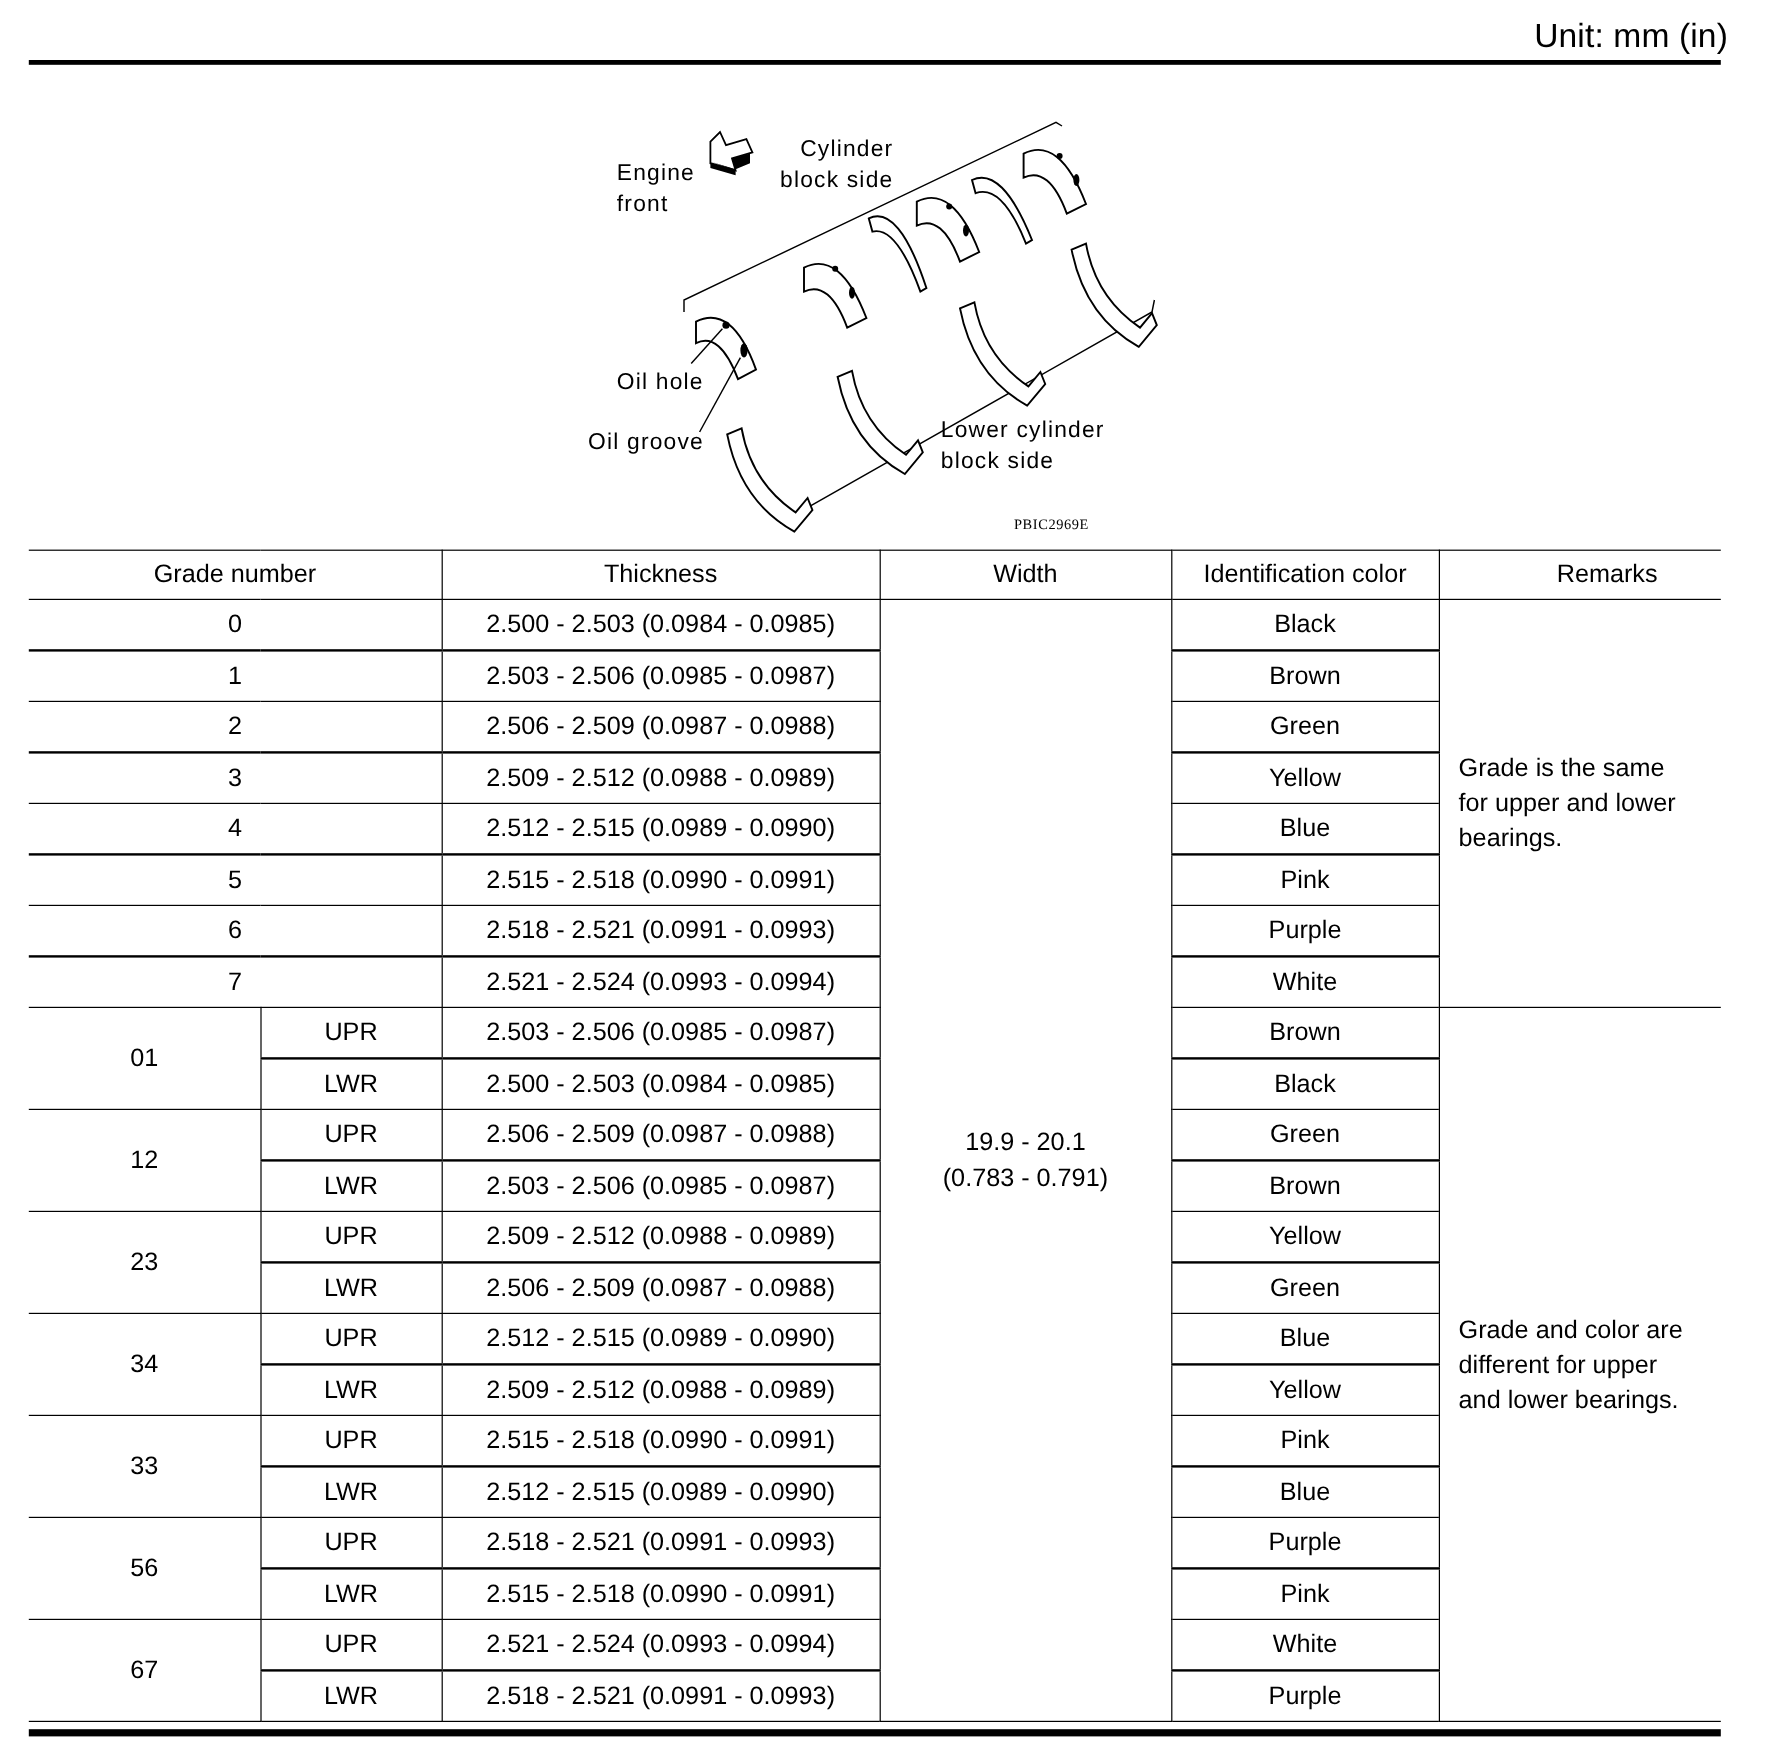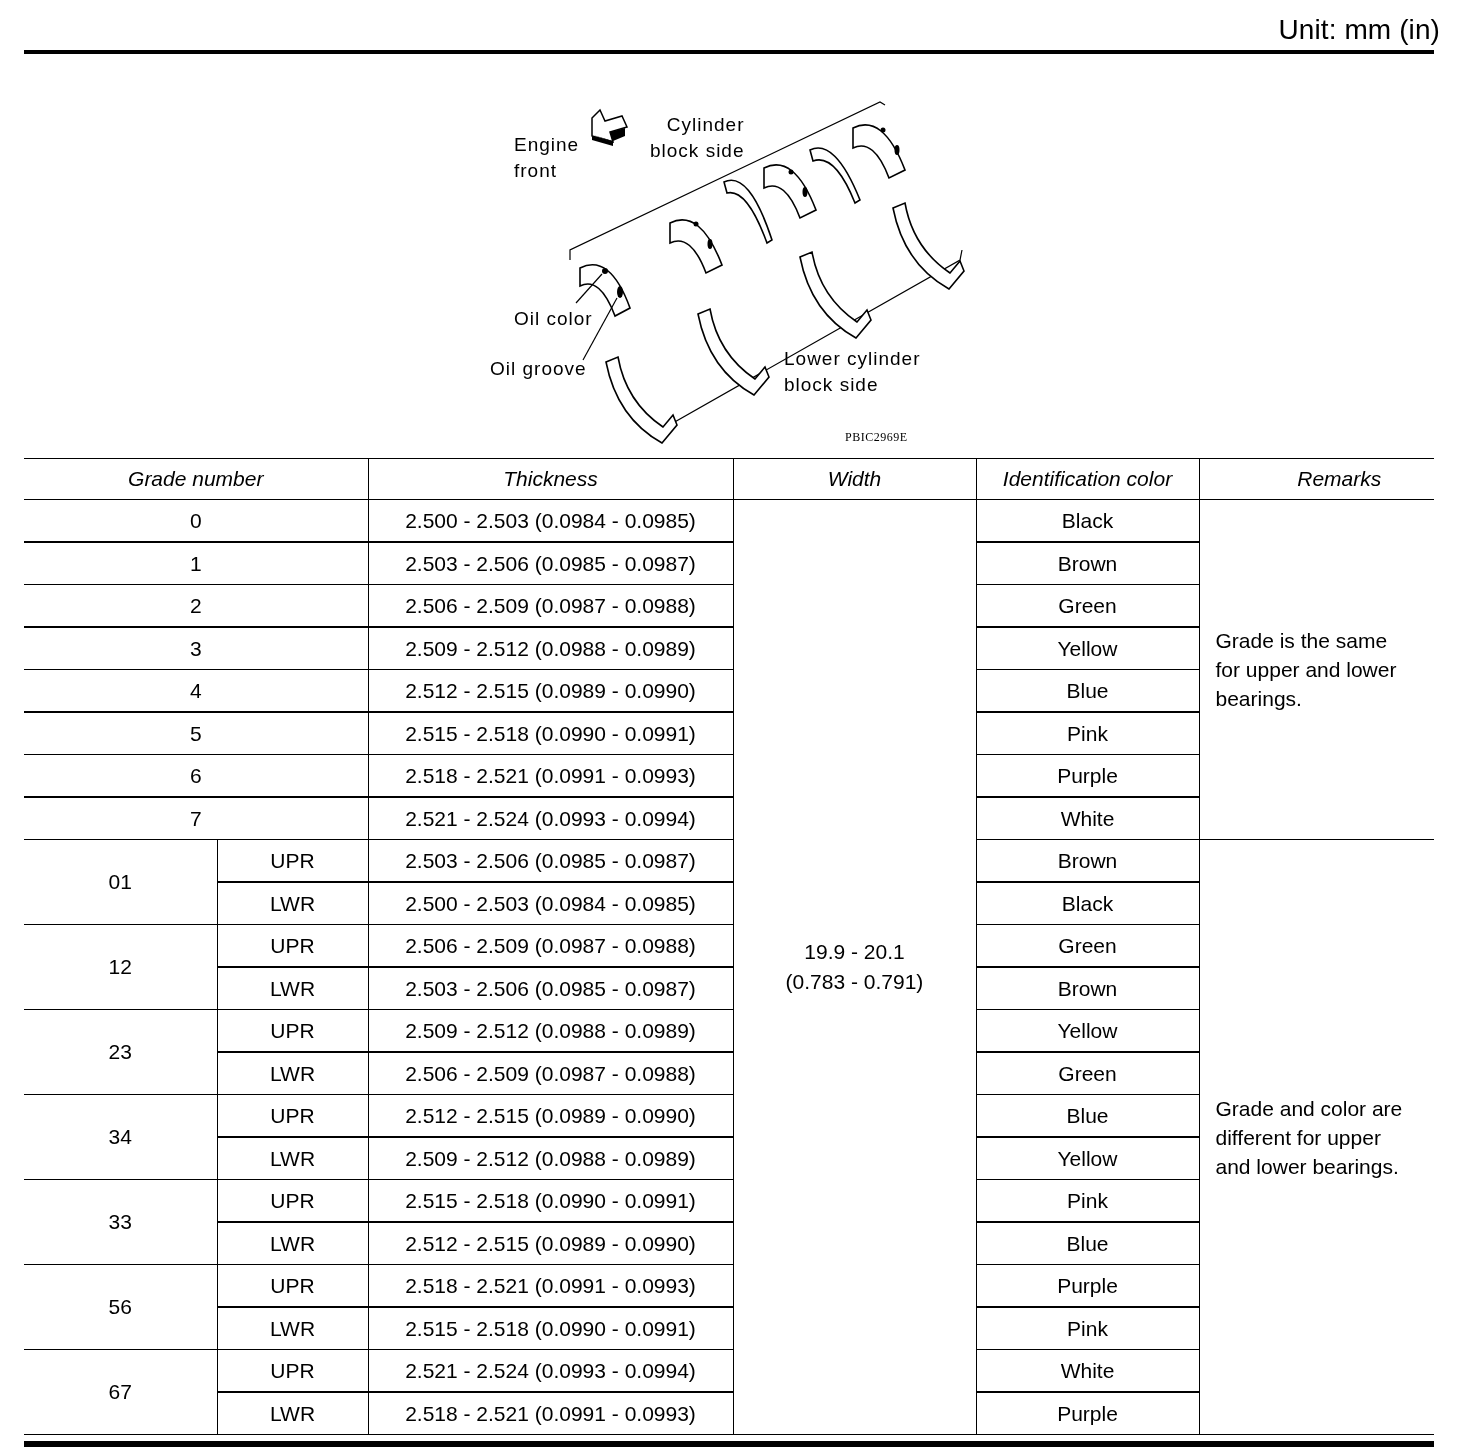--- a/index.html
+++ b/index.html
@@ -26,21 +26,21 @@
   }
   table.spec {
     position: absolute; left: 24px; top: 458px;
     width: 1410px; border-collapse: collapse; table-layout: fixed;
     font-size: 21px;
   }
   table.spec th, table.spec td {
     border: 1.5px solid #000; text-align: center; vertical-align: middle;
     padding: 0; height: 41px; font-weight: normal;
   }
-  table.spec th { height: 40px; font-style: italic; }
+  table.spec th { height: 40px; }
   table.spec tr.thick-top td { border-top: 2.5px solid #000; }
   table.spec td.remarks {
     text-align: left; padding-left: 16px; line-height: 29px; white-space: pre-line;
     border-right: none;
   }
   table.spec th.remarks-h { border-right: none; padding-left: 45px; }
   table.spec td.first-col, table.spec th.first-col { border-left: none; }
   .bottom-rule {
     position: absolute; left: 24px; top: 1441px; width: 1410px; height: 6px; background: #000;
   }
@@ -91,21 +91,21 @@
       <path d="M126,272 l12,-5 q8,45 45,70 l10,-12 l4,10 l-15,18 q-45,-25 -56,-81 z"></path>
       <path d="M218,224 l12,-5 q8,45 45,70 l10,-12 l4,10 l-15,18 q-45,-25 -56,-81 z"></path>
       <path d="M320,167 l12,-5 q8,45 45,70 l10,-12 l4,10 l-15,18 q-45,-25 -56,-81 z"></path>
       <path d="M413,118 l12,-5 q8,45 45,70 l10,-12 l4,10 l-15,18 q-45,-25 -56,-81 z"></path>
     </g>
   </svg>
   <div class="fig-label" style="left:34px; top:42px;">Engine
 front</div>
   <div class="fig-label" style="left:170px; top:22px;text-align:right;">Cylinder
 block side</div>
-  <div class="fig-label" style="left:34px; top:216px;">Oil color</div>
+  <div class="fig-label" style="left:34px; top:216px;">Oil hole</div>
   <div class="fig-label" style="left:10px; top:266px;">Oil groove</div>
   <div class="fig-label" style="left:304px; top:256px;">Lower cylinder
 block side</div>
   <div class="fig-code" style="left:365px; top:340px;font-family:Liberation Serif, serif;">PBIC2969E</div>
 </div>
 
 <table class="spec">
   <colgroup>
     <col style="width:193px">
       <col style="width:151px">

